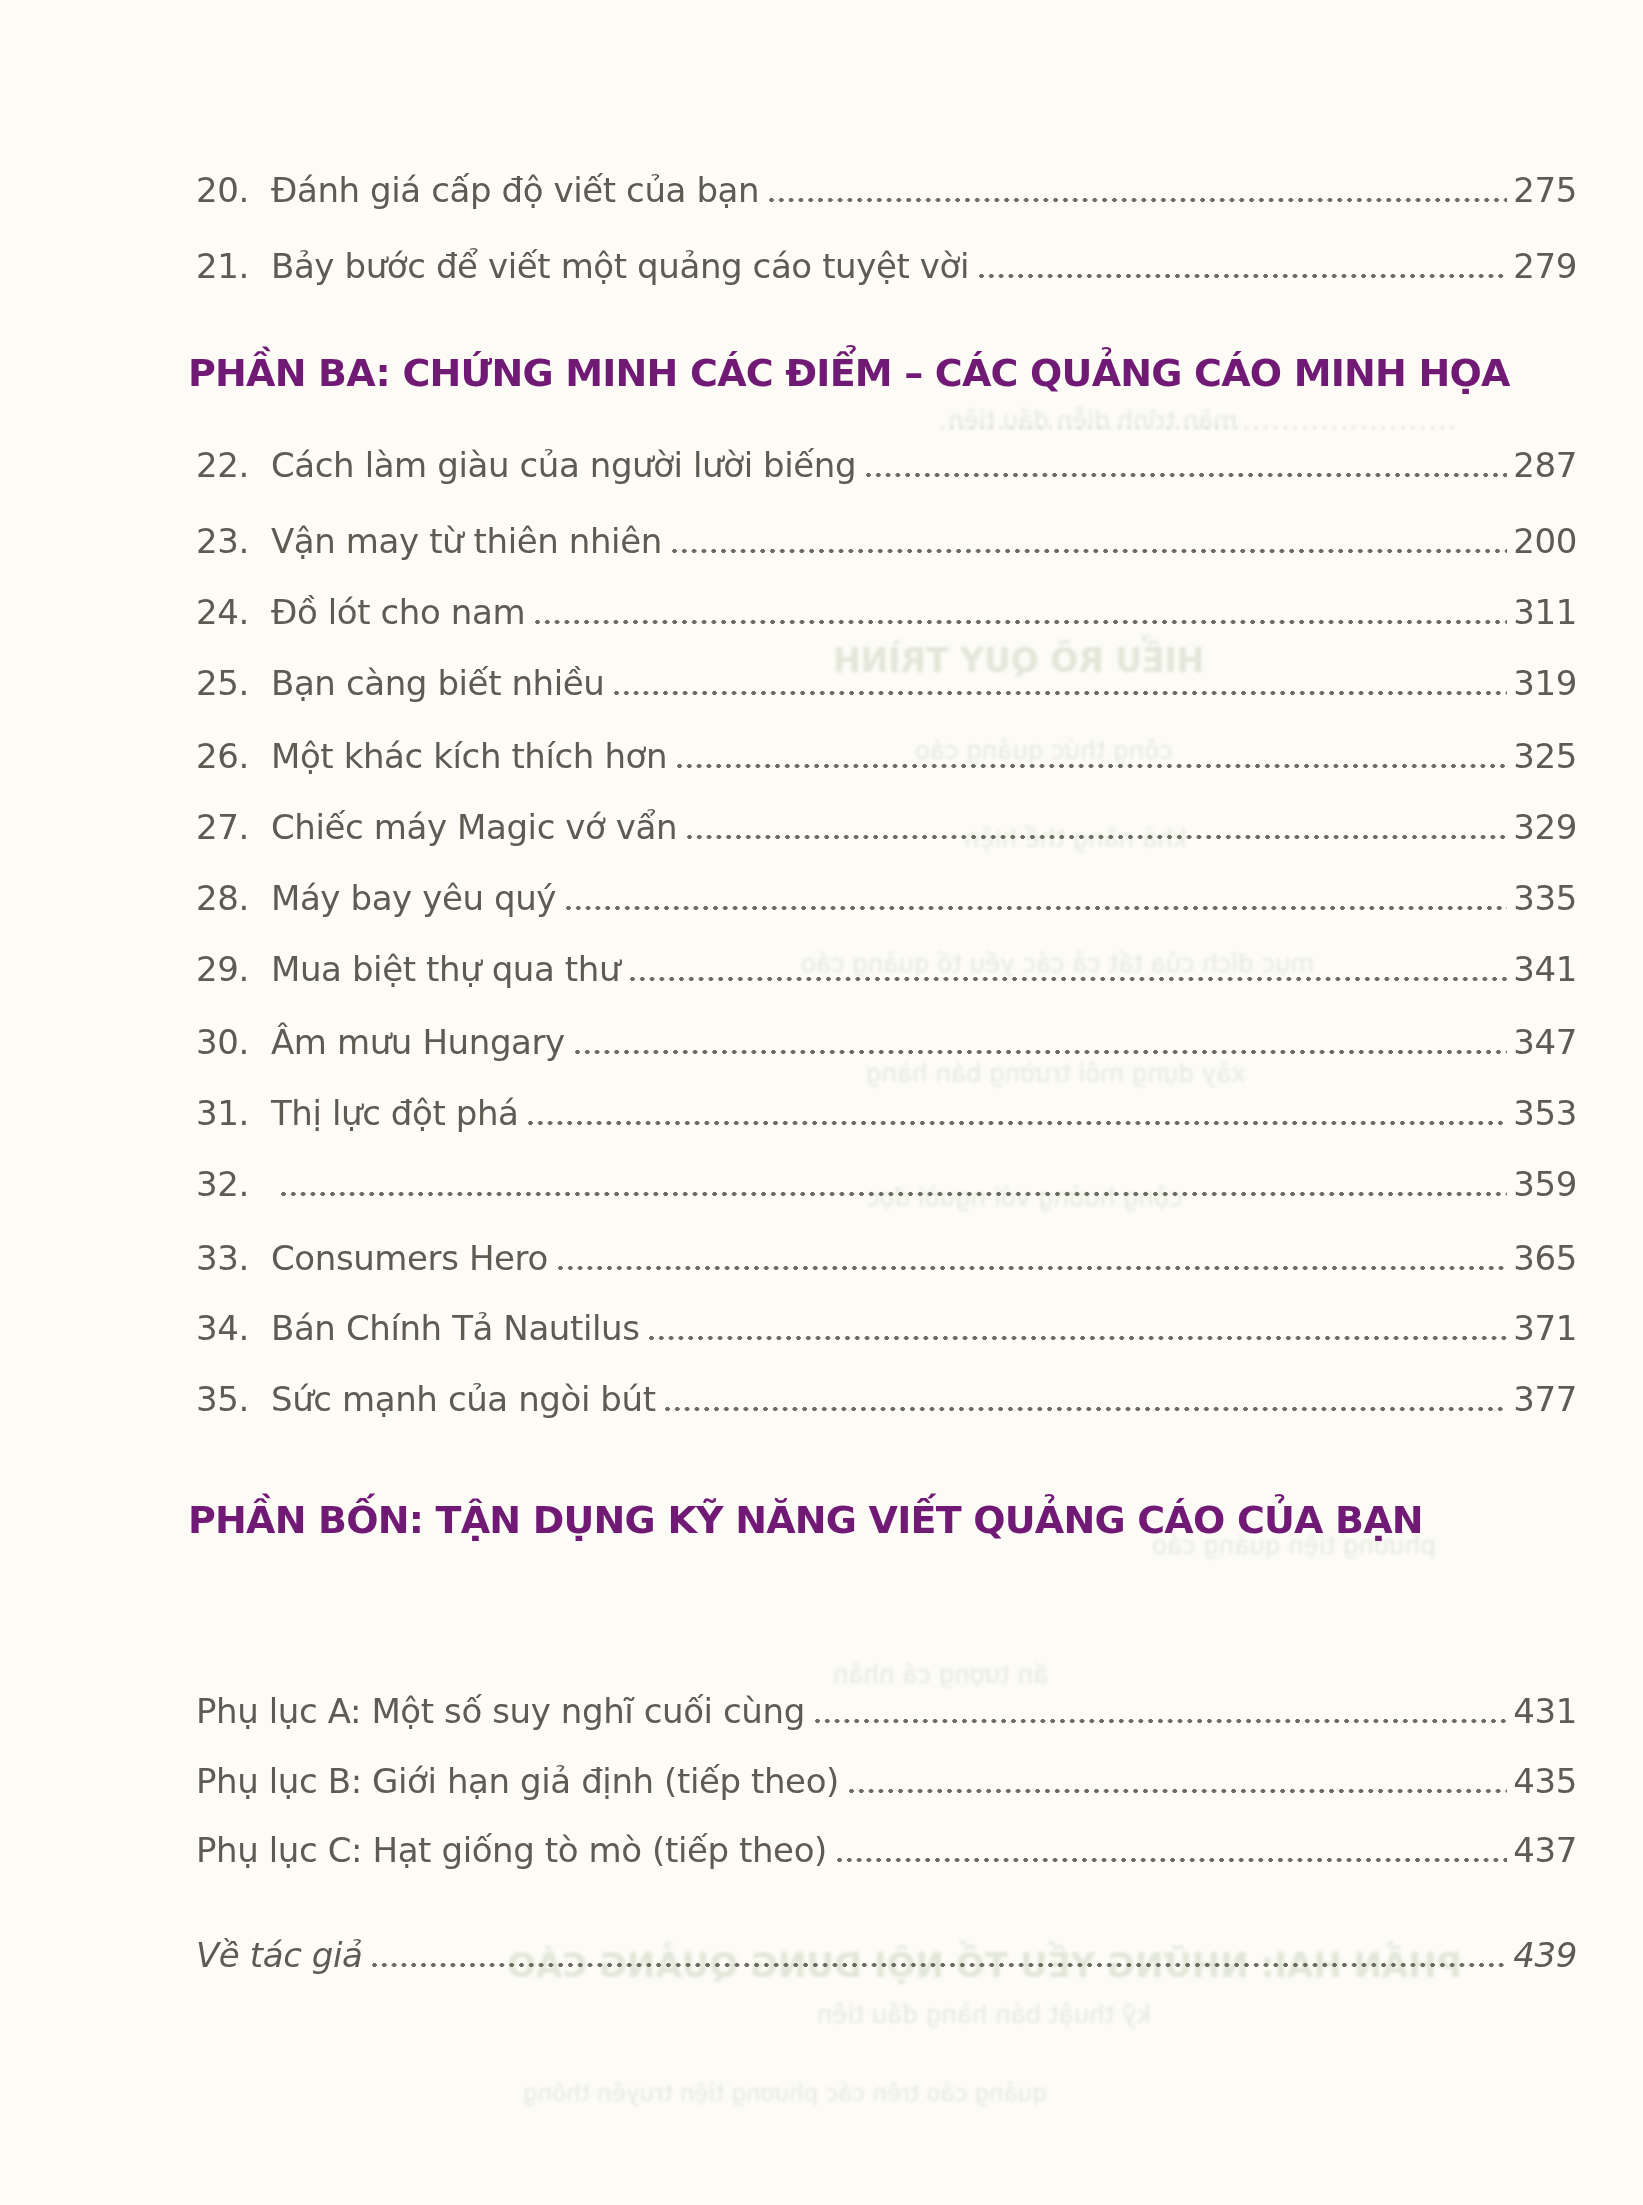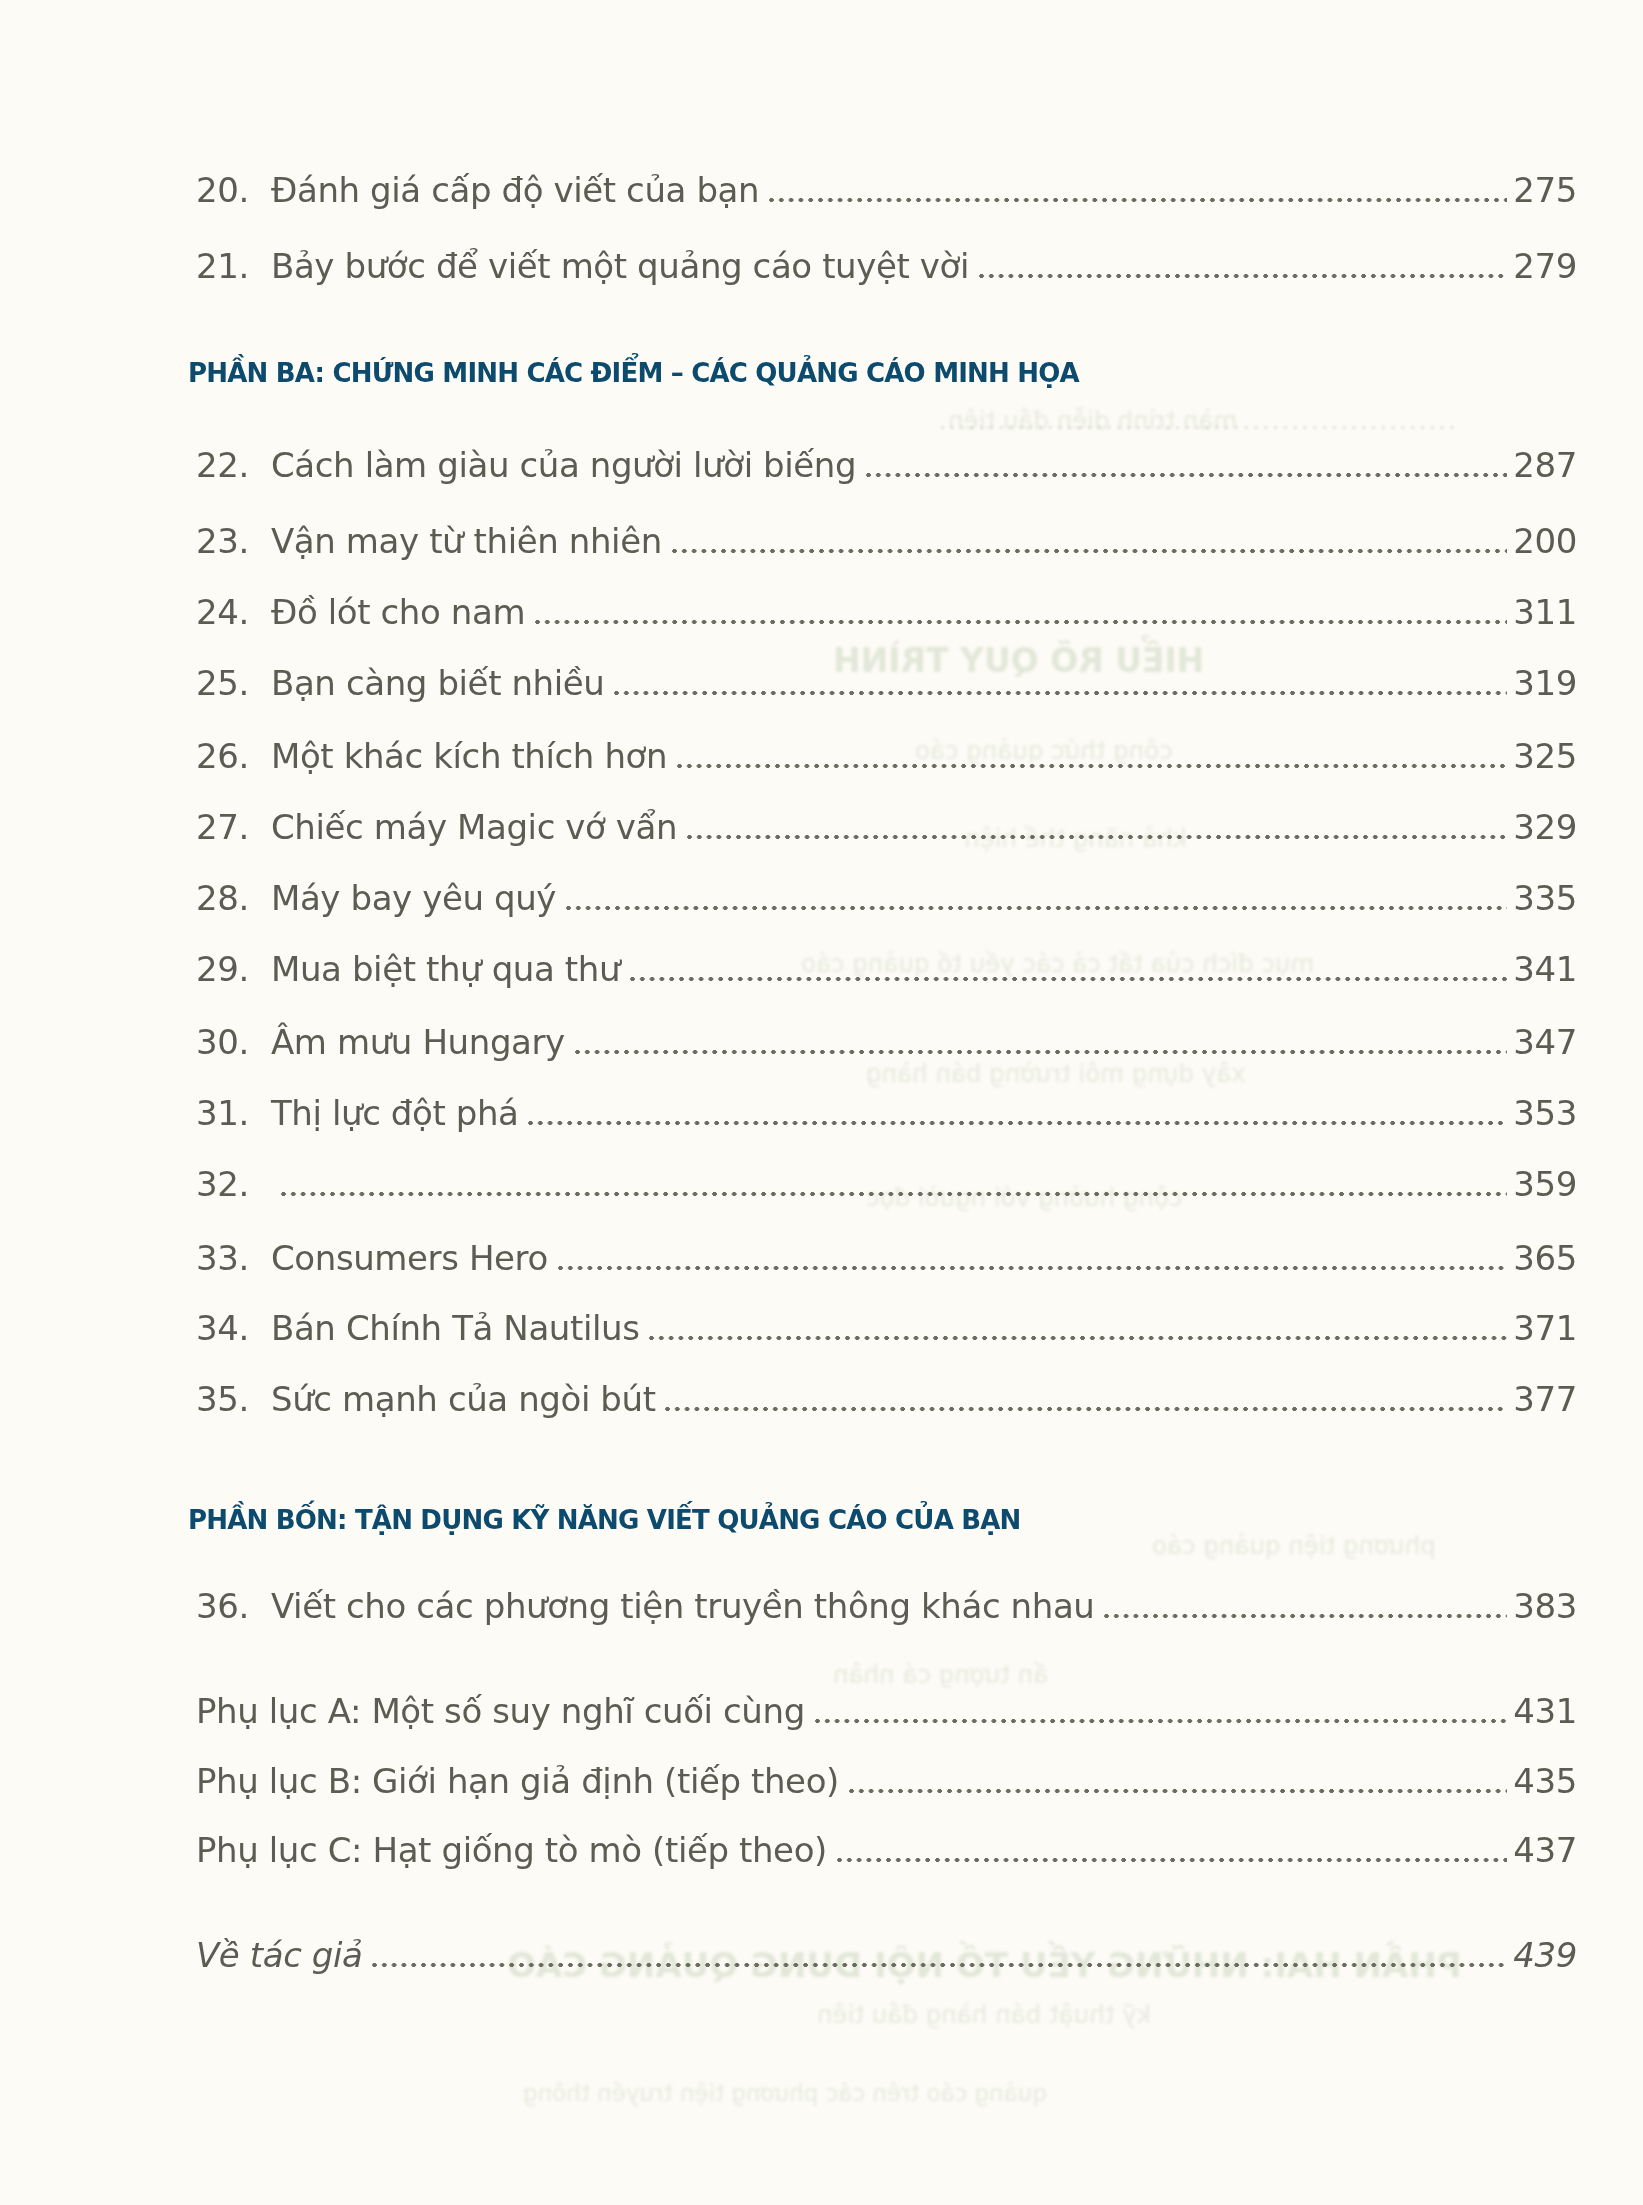--- a/index.html
+++ b/index.html
@@ -38,22 +38,22 @@
     background-size:9.8px 6.5px;
     background-repeat:repeat-x;
     background-position:left bottom;
   }
   .pagenum{flex:0 0 auto;text-align:center;}
   .italic .title,.italic .pagenum{font-style:italic;}
   
   .heading{
     position:absolute;
     left:188px;
-    color:#0c4a6e;
-    font-size:26px;
+    color:#701a75;
+    font-size:38px;
     font-weight:bold;
     letter-spacing:-0.8px;
     line-height:46px;
     white-space:nowrap;
   }
   
   .ghost{
     position:absolute;
     color:#b9c7ad;
     opacity:0.32;
@@ -186,26 +186,20 @@
   </div>
   <div class="row" style="top:1374px">
     <span class="num">35.</span>
       <span class="title">Sức mạnh của ngòi bút</span>
       <span class="leader"></span>
       <span class="pagenum">377</span>
   </div>
 
   <div class="heading" style="top:1497px">PHẦN BỐN: TẬN DỤNG KỸ NĂNG VIẾT QUẢNG CÁO CỦA BẠN</div>
 
-  <div class="row" style="top:1581px">
-    <span class="num">36.</span>
-      <span class="title">Viết cho các phương tiện truyền thông khác nhau</span>
-      <span class="leader"></span>
-      <span class="pagenum">383</span>
-  </div>
 
   <div class="row" style="top:1686px">
     <span class="title">Phụ lục A: Một số suy nghĩ cuối cùng</span>
       <span class="leader"></span>
       <span class="pagenum">431</span>
   </div>
   <div class="row" style="top:1756px">
     <span class="title">Phụ lục B: Giới hạn giả định (tiếp theo)</span>
       <span class="leader"></span>
       <span class="pagenum">435</span>

